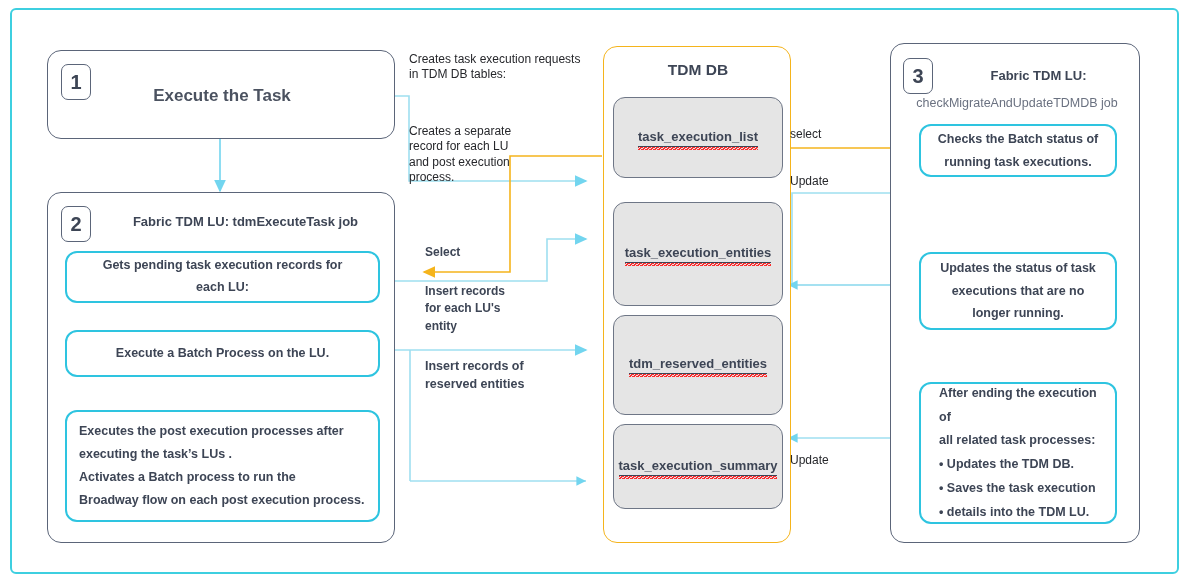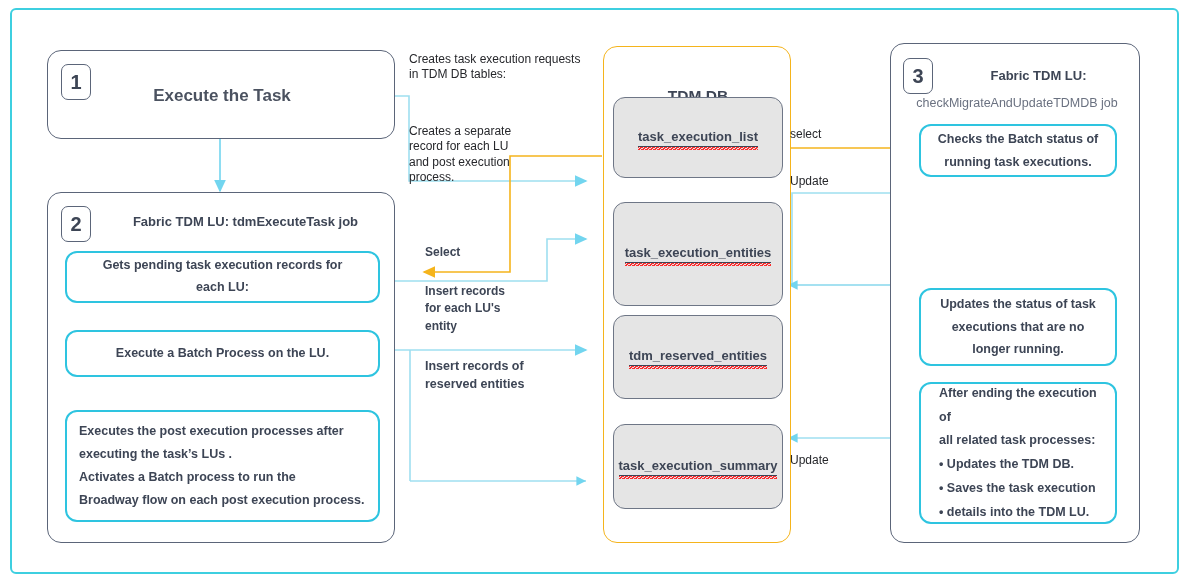--- a/index.html
+++ b/index.html
@@ -177,48 +177,48 @@
     <div class="abs cyanbox" style="left:17px; top:58px; width:315px; height:52px; white-space:pre-line; line-height:1.75;">Gets pending task execution records for
 each LU:</div>
 
     <div class="abs cyanbox left-align" style="left:17px; top:217px; width:315px; height:112px; white-space:pre-line; line-height:1.85; padding-left:12px; padding-right:8px;">Executes the post execution processes after
 executing the task’s LUs .
 Activates a Batch process to run the
 Broadway flow on each post execution process.</div>
   </div>
 
   <div class="abs panel gold" style="left:603px; top:46px; width:188px; height:497px;">
-    <div class="abs hdr-db" style="left:0; top:14px; width:188px; text-align:center;margin-top:26px;">TDM DB</div>
+    <div class="abs hdr-db" style="left:0; top:14px; width:188px; text-align:center;">TDM DB</div>
 
     <div class="abs greybox" style="left:9px; top:50px; width:170px; height:81px;">
       <span class="tblname">task_execution_list</span>
     </div>
 
     <div class="abs greybox" style="left:9px; top:155px; width:170px; height:104px;">
       <span class="tblname">task_execution_entities</span>
     </div>
 
-    <div class="abs greybox" style="left:9px; top:268px; width:170px; height:84px;">
+    <div class="abs greybox" style="left:9px; top:268px; width:170px; height:100px;">
       <span class="tblname">tdm_reserved_entities</span>
     </div>
 
     <div class="abs greybox" style="left:9px; top:377px; width:170px; height:85px;">
       <span class="tblname">task_execution_summary</span>
     </div>
   </div>
 
   <div class="abs panel" style="left:890px; top:43px; width:250px; height:500px;">
     <div class="abs badge" style="left:12px; top:14px;">3</div>
     <div class="abs hdr-mid" style="left:55px; top:24px; width:185px; text-align:center;">Fabric TDM LU:</div>
     <div class="abs hdr-sub" style="left:10px; top:52px; width:232px; text-align:center;">checkMigrateAndUpdateTDMDB job</div>
 
     <div class="abs cyanbox" style="left:28px; top:80px; width:198px; height:53px; white-space:pre-line; line-height:1.8;">Checks the Batch status of
 running task executions.</div>
 
-    <div class="abs cyanbox" style="left:28px; top:208px; width:198px; height:78px; white-space:pre-line; line-height:1.8;margin-top:36px;">Updates the status of task
+    <div class="abs cyanbox" style="left:28px; top:208px; width:198px; height:78px; white-space:pre-line; line-height:1.8;">Updates the status of task
 executions that are no
 longer running.</div>
 
     <div class="abs cyanbox left-align" style="left:28px; top:326px; width:198px; height:142px; white-space:pre-line; line-height:1.9; padding-left:18px; padding-right:6px;margin-top:12px;">After ending the execution of
 all related task processes:
 • Updates the TDM DB.
 • Saves the task execution
 • details into the TDM LU.</div>
   </div>
 

